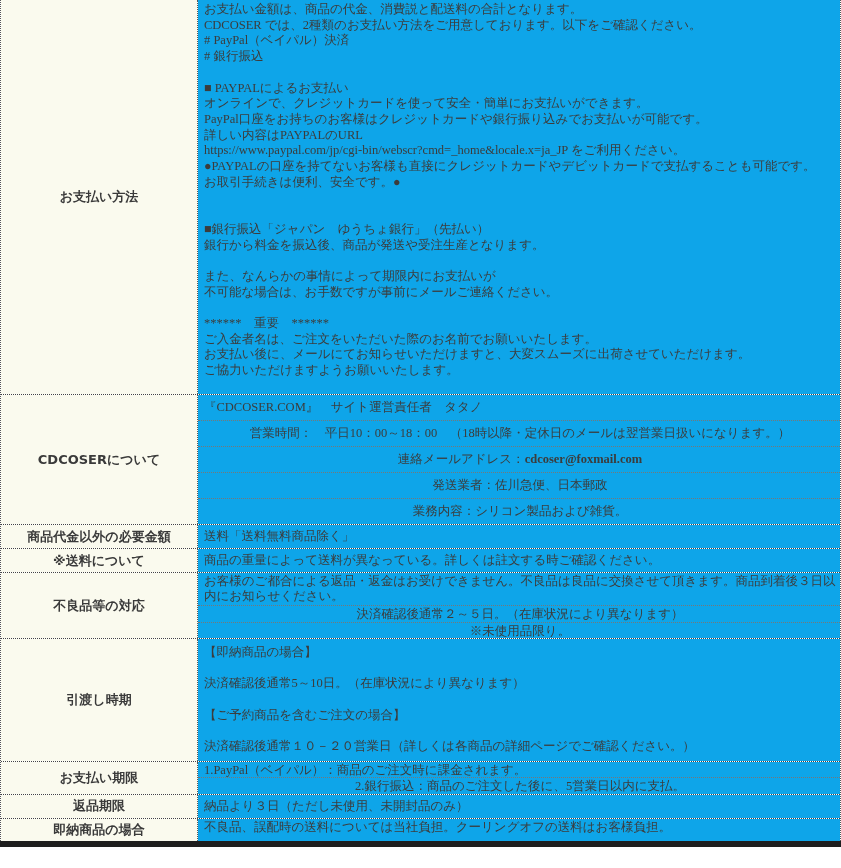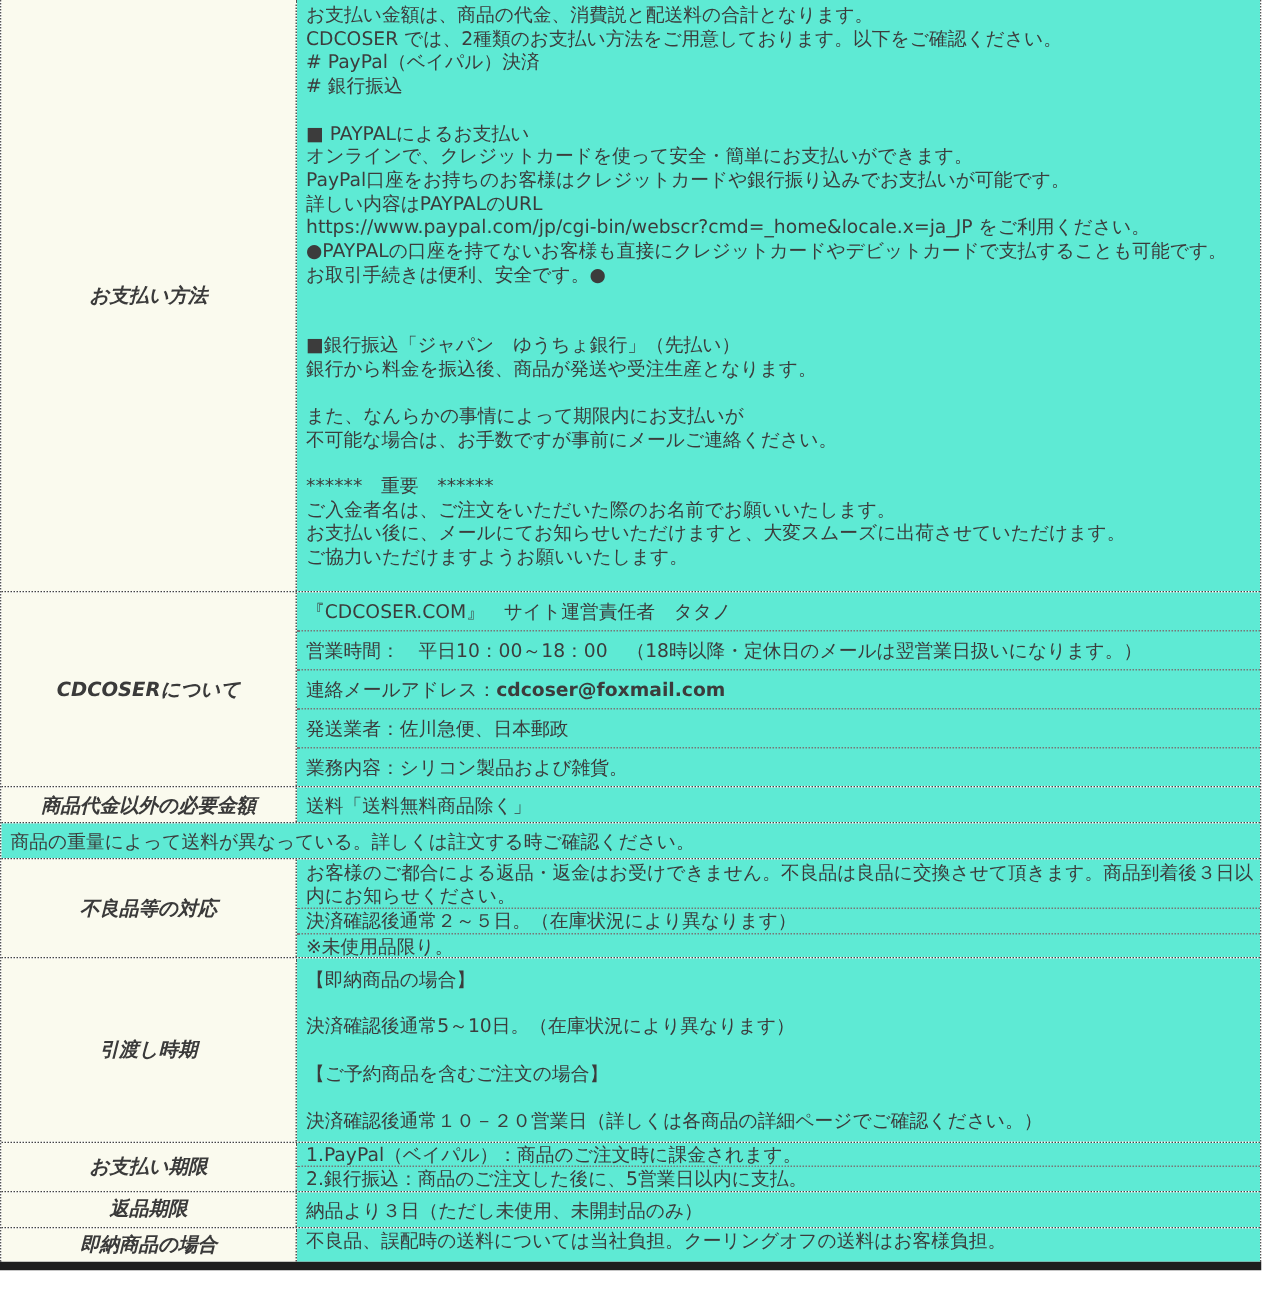--- a/index.html
+++ b/index.html
@@ -29,40 +29,41 @@
     background:#fafaee;
     border-right:1px dotted #555;
     display:flex;
     align-items:center;
     justify-content:center;
     text-align:center;
     font-weight:bold;
     font-size:13px;
     color:#3a3a3a;
     padding:2px 3px;
-    font-style:italic;
   }
   .body-cell{
     flex:1;
-    background:#5eead4;
+    background:#0ea5e9;
     min-width:0;
+    font-family:Liberation Serif, serif;
   }
   .block-text{
     white-space:pre-line;
     font-size:12.5px;
     line-height:15.7px;
     padding:2px 4px 2px 6px;
   }
   .sub-row{
     font-size:12.5px;
     padding:1px 4px 1px 6px;
     line-height:15px;
   }
   .sub-row + .sub-row{
     border-top:1px dotted #777;
+    text-align:center;
   }
   .sub-row.tall{ padding:5px 4px 5px 6px; }
   .sub-row.med{ padding:4px 4px 4px 6px; }
   .sub-row.tight{ padding:1px 4px 0 6px; line-height:14.5px; }
   .email-value{ font-weight:bold; }
   .payment-body{ min-height:394px; box-sizing:border-box; }
   .delivery-body{ padding-top:6px; padding-bottom:6px; }
   .bottom-bar{
     width:841px;
     height:6px;
@@ -116,20 +117,21 @@
   </div>
 
   <div class="section">
     <div class="head-cell">商品代金以外の必要金額</div>
     <div class="body-cell">
       <div class="sub-row med">送料「送料無料商品除く」</div>
     </div>
   </div>
 
   <div class="section">
+    <div class="head-cell">※送料について</div>
     <div class="body-cell">
       <div class="sub-row med">商品の重量によって送料が異なっている。詳しくは註文する時ご確認ください。</div>
     </div>
   </div>
 
   <div class="section">
     <div class="head-cell">不良品等の対応</div>
     <div class="body-cell">
       <div class="sub-row">お客様のご都合による返品・返金はお受けできません。不良品は良品に交換させて頂きます。商品到着後３日以内にお知らせください。</div>
       <div class="sub-row tight">決済確認後通常２～５日。（在庫状況により異なります）</div>

